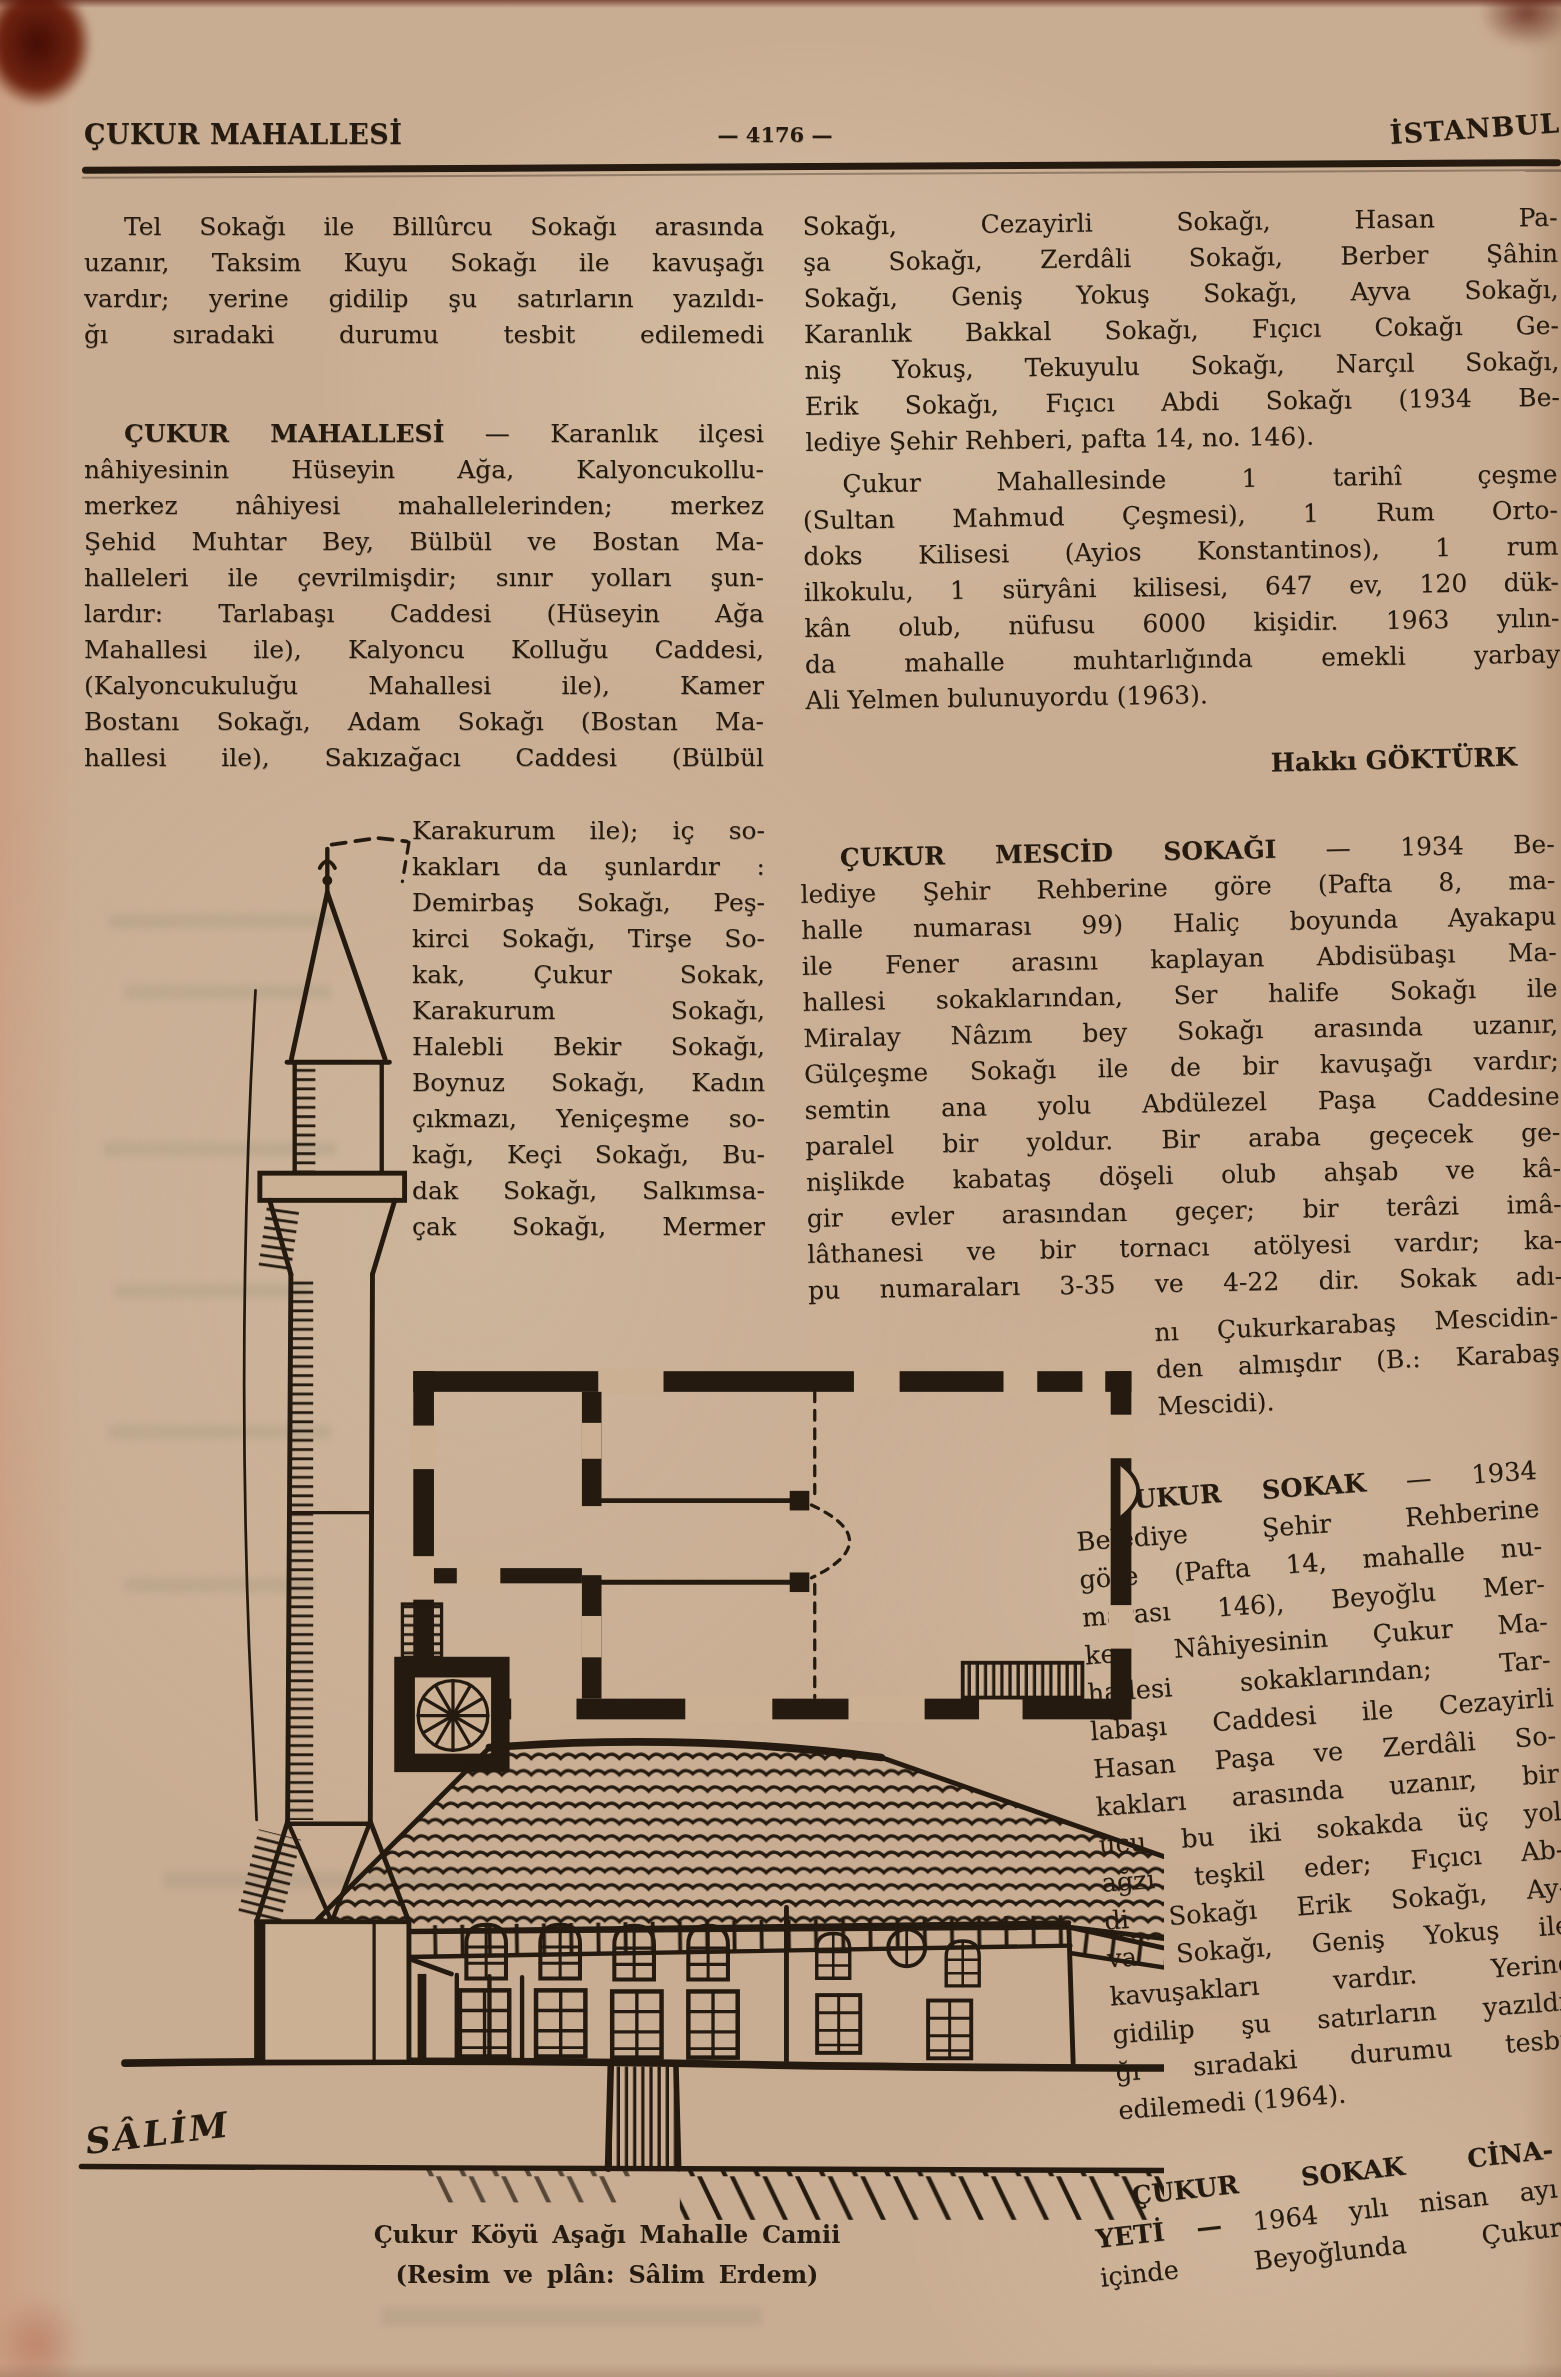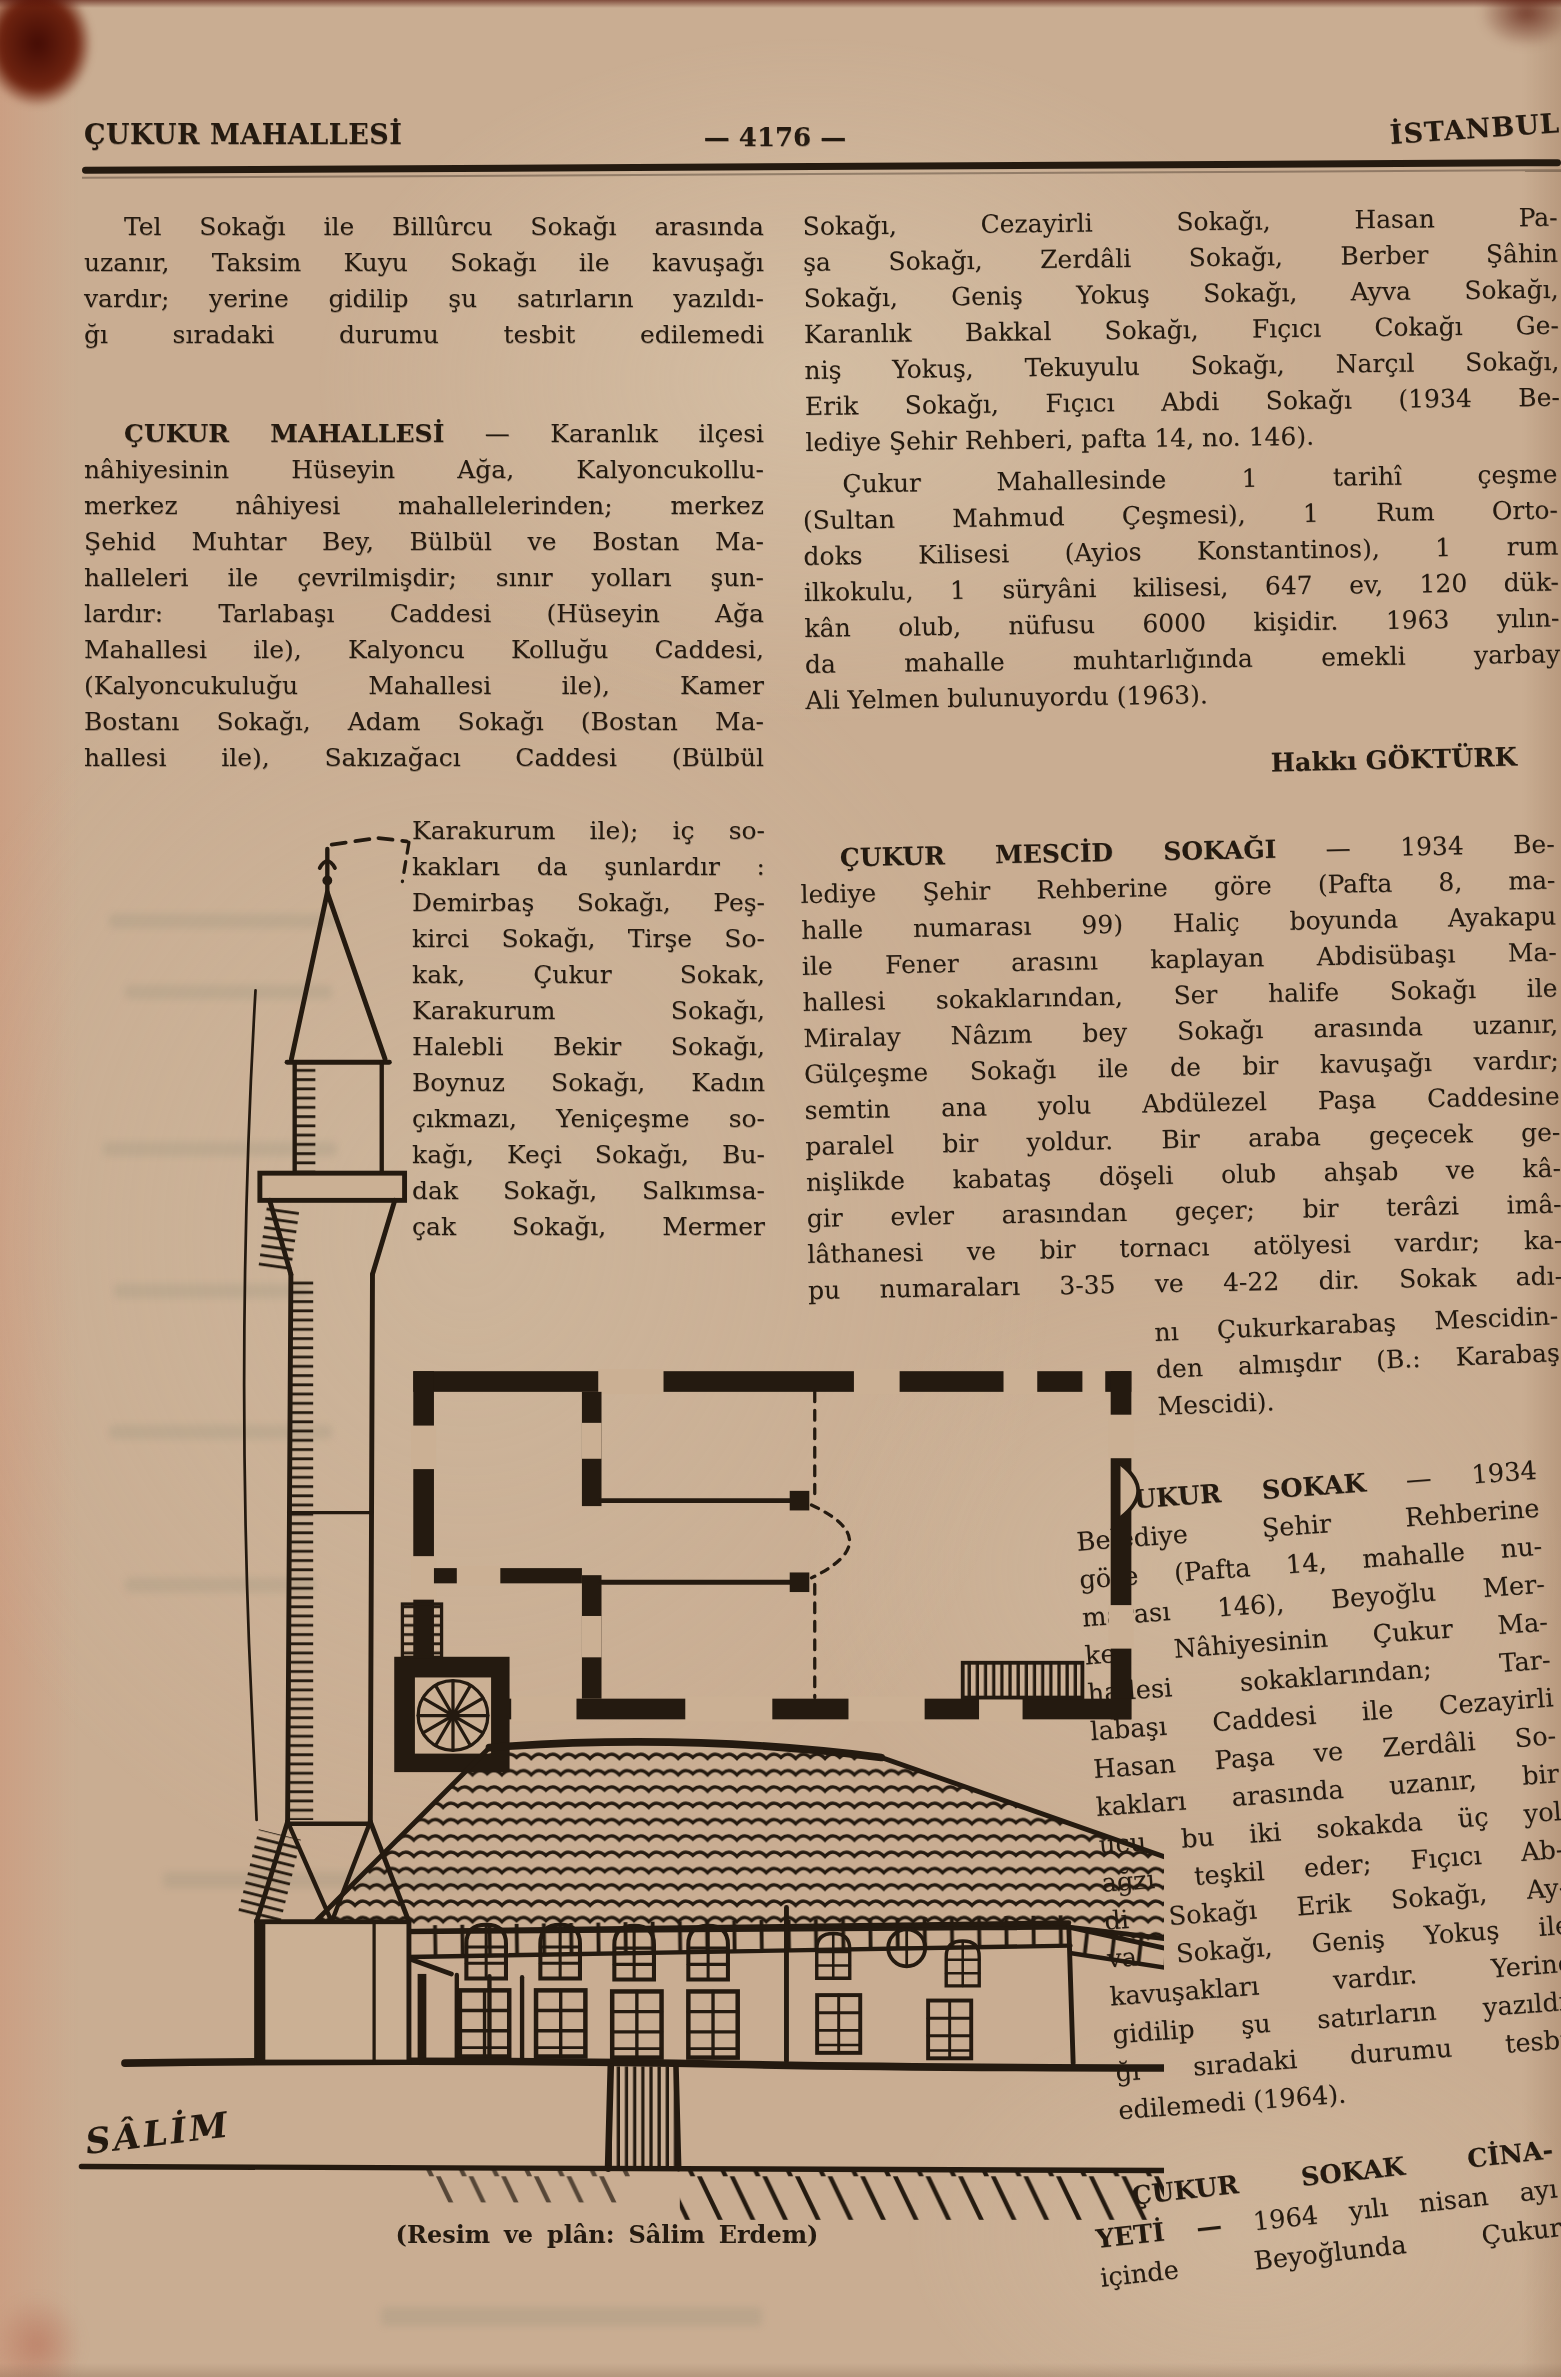--- a/index.html
+++ b/index.html
@@ -30,21 +30,21 @@
 
   .block{position:absolute;}
   .body-text{font-size:25px;line-height:36px;}
   .tline{text-align:justify;text-align-last:justify;white-space:normal;}
   .tline.flush{text-align-last:left;}
   .ind{text-indent:40px;}
   b,strong{font-weight:bold;}
   .soft{text-shadow:0.3px 0.5px 0 rgba(40,28,16,.30);}
 
   #header-left{left:84px;top:119px;font-size:27px;font-weight:bold;letter-spacing:0.5px;}
-  #header-center{left:677px;top:122px;width:196px;text-align:center;font-size:26px;font-weight:bold;}
+  #header-center{left:677px;top:122px;width:196px;text-align:center;font-size:21px;font-weight:bold;}
   #header-right{left:1349px;top:107px;width:212px;text-align:right;font-size:27px;font-weight:bold;
     transform:rotate(-4deg);transform-origin:right bottom;letter-spacing:1.1px;}
   #rule{left:82px;top:163px;width:1479px;height:7px;background:var(--ink);border-radius:3.8px;
     transform:rotate(-0.3deg);}
   #rule2{left:82px;top:173px;width:1479px;height:1.6px;background:rgba(36,26,16,.35);transform:rotate(-0.3deg);}
 
   #lp1{left:84px;top:209px;width:680px;}
   #lentry{left:84px;top:416px;width:680px;}
   #lnarrow{left:412px;top:813px;width:353px;}
 
@@ -395,15 +395,16 @@
     <line x1="389" y1="1852" x2="541" y2="1852" stroke-width="8"></line>
 
     <rect x="332" y="2032" width="280" height="258" stroke-width="9" fill="#cbb094"></rect>
     <line x1="548" y1="2032" x2="548" y2="2290" stroke-width="6"></line>
     <rect x="332" y="2032" width="16" height="258" fill="#241a10" stroke="none"></rect>
   </g>
 </svg>
 
 <div class="block" id="signature">SÂLİM</div>
 <div class="block" id="caption">
+  <div>Çukur Köyü Aşağı Mahalle Camii</div>
   <div>(Resim ve plân: Sâlim Erdem)</div>
 </div>
 
 
 </body></html>

